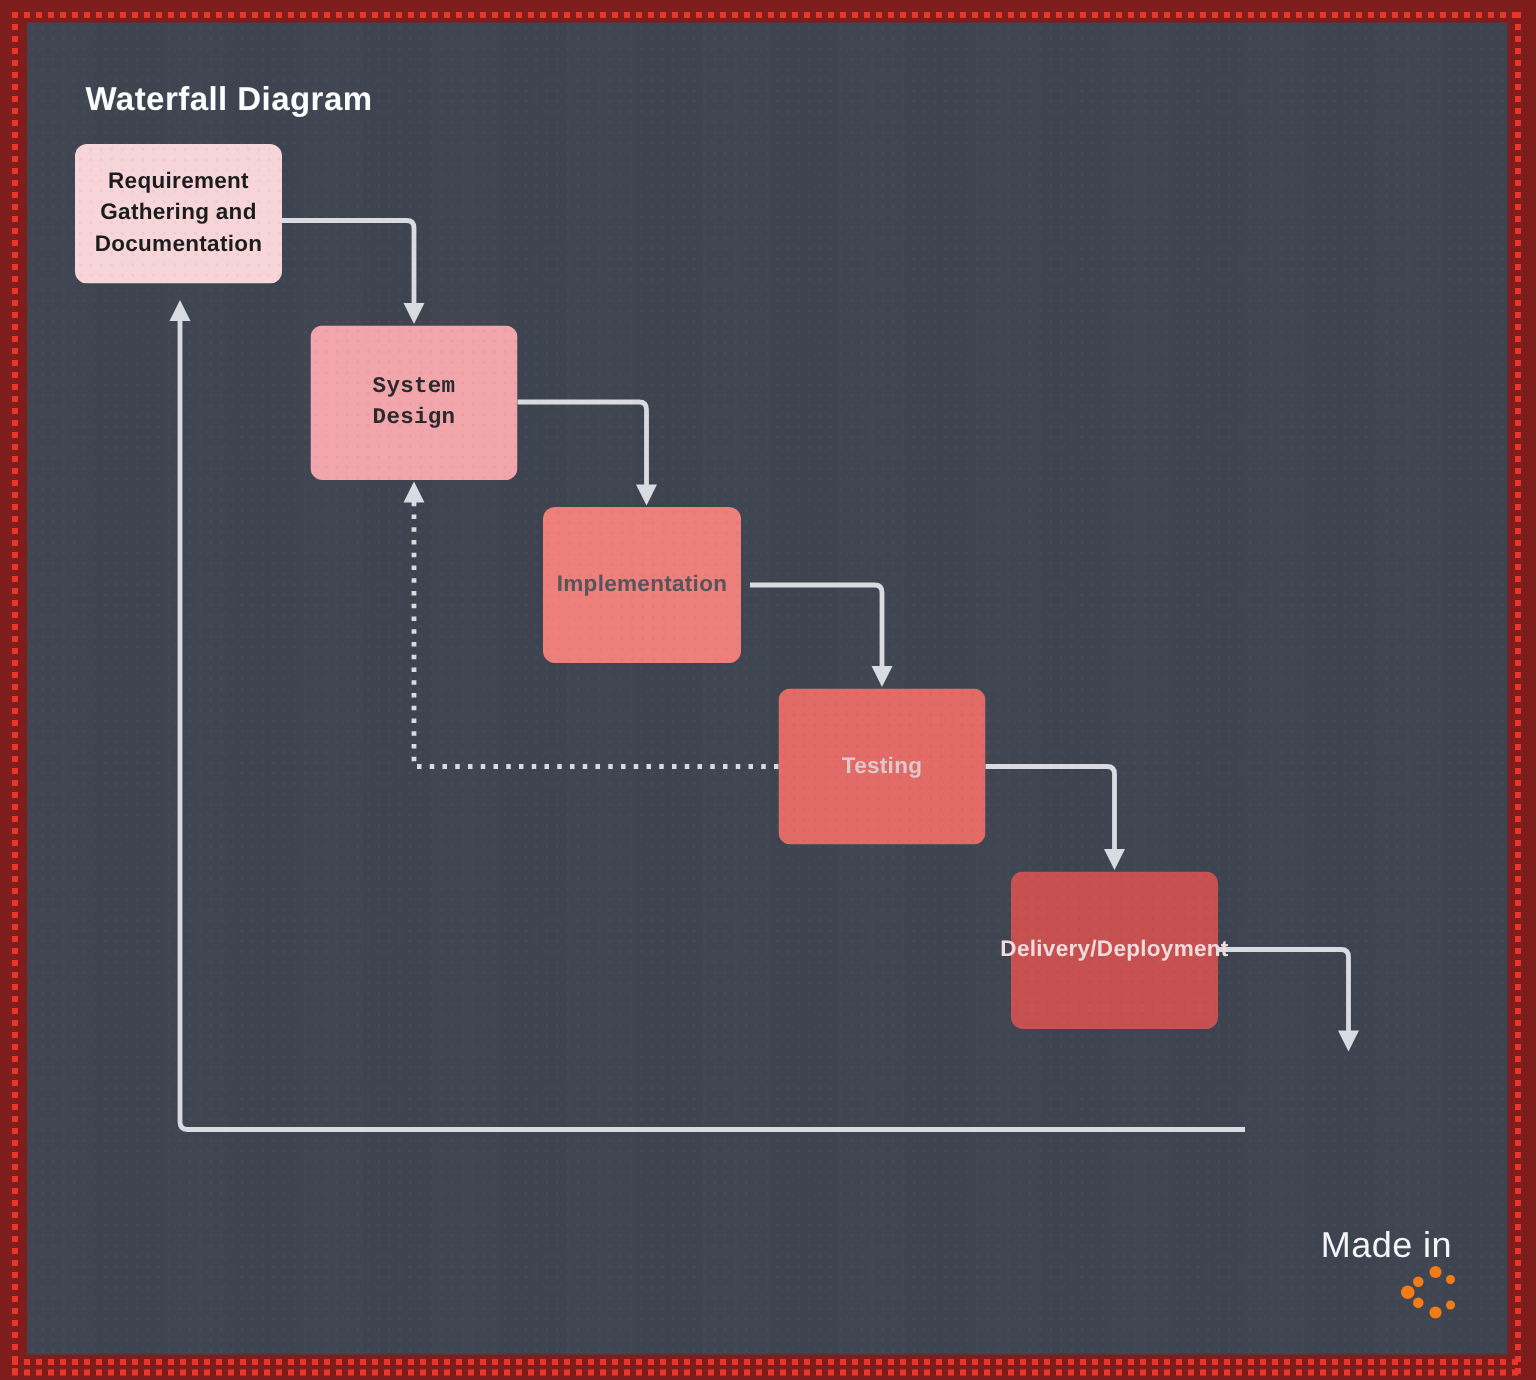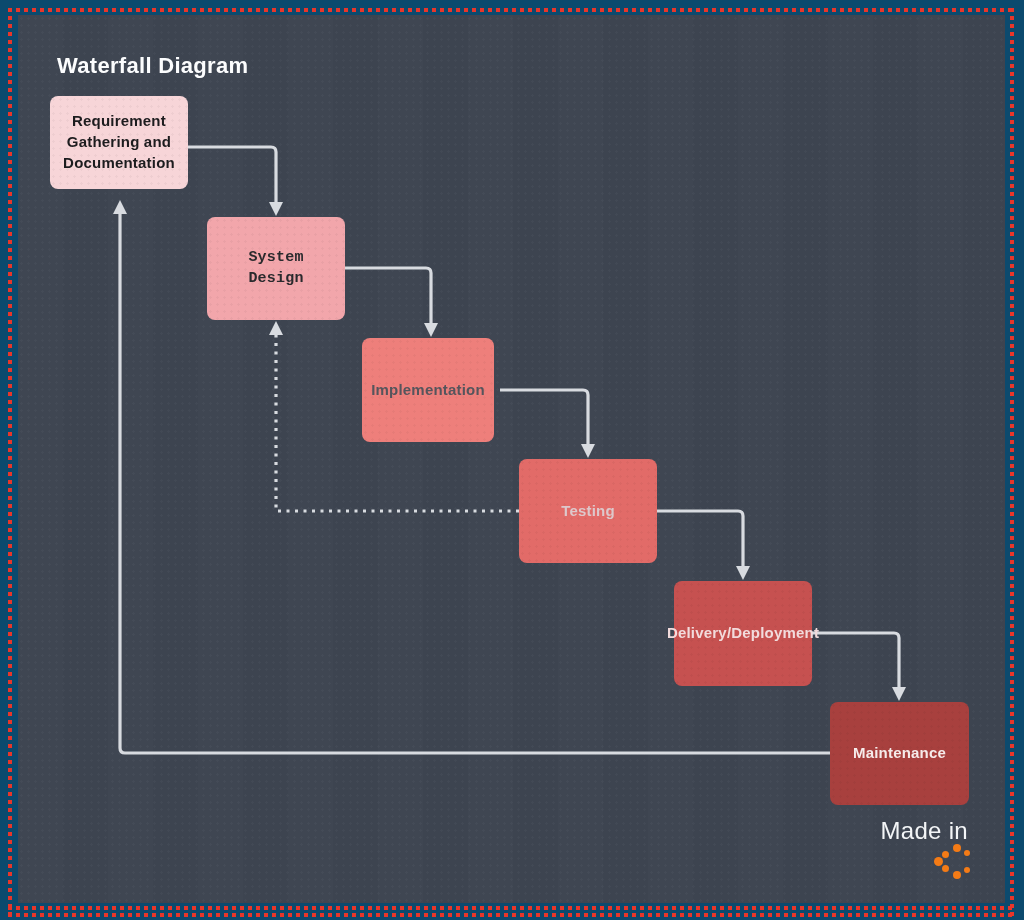--- a/index.html
+++ b/index.html
@@ -1,18 +1,18 @@
 <!DOCTYPE html>
 <html><head>
 <meta charset="utf-8">
 <style>
   * { margin:0; padding:0; box-sizing:border-box; }
   body { background:#ffffff; font-family:"Liberation Sans", sans-serif; }
   .page {
-    position:relative; width:1024px; height:920px; background:#0c4a6e;
+    position:relative; width:1024px; height:920px; background:#7f1d1d;
     overflow:hidden;
     --red:#e8362a; --line:#d8dbe0;
   }
   
   .dots-h { position:absolute; height:4px;
     background-image:repeating-linear-gradient(90deg, var(--red) 0 4px, transparent 4px 8px); }
   .dots-v { position:absolute; width:4px;
     background-image:repeating-linear-gradient(180deg, var(--red) 0 4px, transparent 4px 8px); }
   .frame-top    { left:8px;  top:8px;   width:1006px; }
   .frame-bot1   { left:8px;  top:906px; width:1006px; }
@@ -112,21 +112,20 @@
 
     <path class="conn" d="M830 753 H125 Q120 753 120 748 V213"></path>
     <polygon class="arrow" points="113,214 127,214 120,200"></polygon>
   </svg>
 
   <div class="node node-0" style="background-color: rgb(247, 213, 216); color: rgb(28, 28, 30);">Requirement Gathering and Documentation</div>
   <div class="node node-1" style="background-color: rgb(242, 166, 171); color: rgb(42, 42, 45); font-family: Liberation Mono, monospace;">System Design</div>
   <div class="node node-2" style="background-color: rgb(238, 127, 123); color: rgb(85, 85, 92);">Implementation</div>
   <div class="node node-3" style="background-color: rgb(226, 107, 104); color: rgb(221, 200, 203);">Testing</div>
   <div class="node node-4" style="background-color: rgb(198, 81, 80); color: rgb(242, 219, 220);">Delivery/Deployment</div>
-  <div class="node node-5" style="background-color: rgb(168, 64, 62); color: rgb(246, 235, 234);">Maintenance</div>
 
   <div class="made-in">Made in</div>
   <div class="brand">
     <span class="mark">
       <i class="d1"></i>
         <i class="d2"></i>
         <i class="d3"></i>
         <i class="d4"></i>
       <i class="d5"></i>
         <i class="d6"></i>

